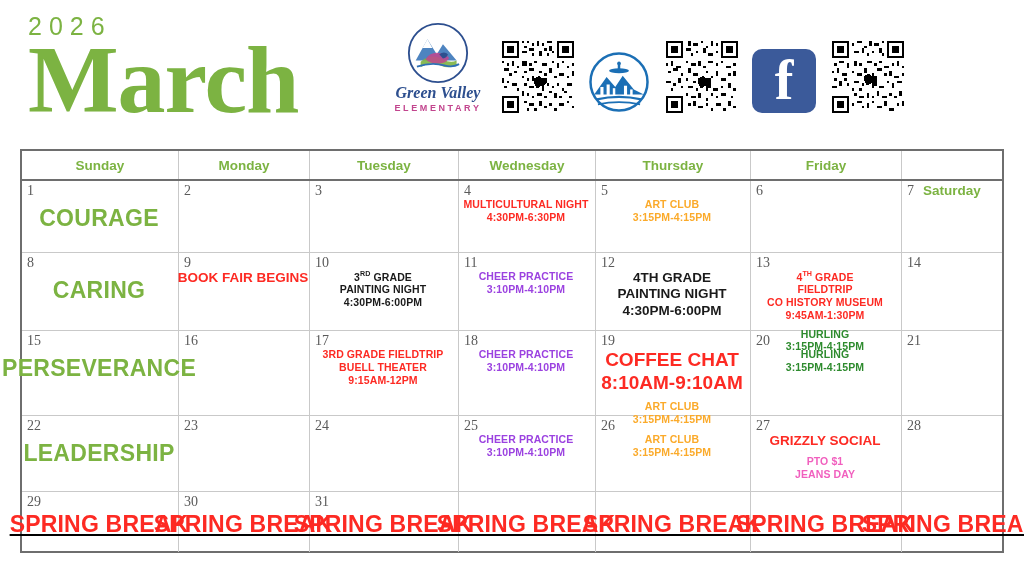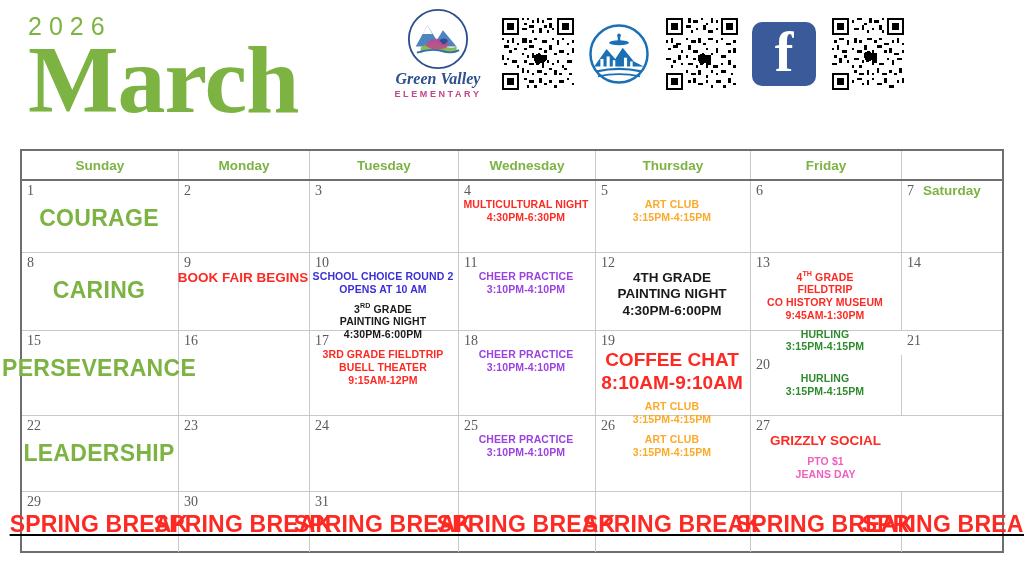--- a/index.html
+++ b/index.html
@@ -20,21 +20,21 @@
     font-family: "Liberation Sans", sans-serif;
     font-weight: 400; font-size: 25px; letter-spacing: 7px;
     color: #7cb342; line-height: 1;
   }
   .month {
     font-family: "Liberation Serif", serif;
     font-weight: 700; font-size: 96px; line-height: 0.94;
     color: #7cb342; margin-top: -4px; letter-spacing: -1px;
   }
 
-  .logos { position: absolute; left: 390px; top: 8px; display: flex; align-items: center; gap: 0px; }
+  .logos { position: absolute; left: 390px; top: 22px; display: flex; align-items: flex-end; gap: 0px; }
 
   
   .gv-logo { width: 96px; text-align: center; }
   .gv-circle { width: 62px; height: 62px; margin: 0 auto; position: relative; }
   .gv-name {
     font-family: "Liberation Serif", serif; font-style: italic; font-weight: 700;
     font-size: 16px; color: #2d4f8f; line-height: 1; margin-top: 1px;
   }
   .gv-sub {
     font-family: "Liberation Sans", sans-serif; font-weight: 700;
@@ -511,24 +511,20 @@
             <div class="daynum">9</div>
             <div class="events">
               <div class="ev mid c-red">
                 <span class="ln">BOOK FAIR BEGINS</span>
               </div>
             </div>
           </div>
           <div class="cell" style="width: 149px;">
             <div class="daynum">10</div>
             <div class="events">
-              <div class="ev small c-blue">
-                <span class="ln">SCHOOL CHOICE ROUND 2</span>
-                <span class="ln">OPENS AT 10 AM</span>
-              </div>
               <div class="ev small c-black">
                 <span class="ln">3<span class="sup">RD</span> GRADE</span>
                 <span class="ln">PAINTING NIGHT</span>
                 <span class="ln">4:30PM-6:00PM</span>
               </div>
             </div>
           </div>
           <div class="cell" style="width: 137px;">
             <div class="daynum">11</div>
             <div class="events">
@@ -606,21 +602,21 @@
               <div class="ev big c-red">
                 <span class="ln">COFFEE CHAT</span>
                 <span class="ln">8:10AM-9:10AM</span>
               </div>
               <div class="ev small c-orange">
                 <span class="ln">ART CLUB</span>
                 <span class="ln">3:15PM-4:15PM</span>
               </div>
             </div>
           </div>
-          <div class="cell" style="width: 151px; margin-top: 24px;">
+          <div class="cell" style="width: 151px;">
             <div class="daynum">20</div>
             <div class="events">
               <div class="ev small c-green">
                 <span class="ln">HURLING</span>
                 <span class="ln">3:15PM-4:15PM</span>
               </div>
             </div>
           </div>
           <div class="cell" style="width: 100px;">
             <div class="daynum">21</div>
@@ -667,20 +663,24 @@
             <div class="events">
               <div class="ev mid c-red">
                 <span class="ln">GRIZZLY SOCIAL</span>
               </div>
               <div class="ev small c-pink">
                 <span class="ln">PTO $1</span>
                 <span class="ln">JEANS DAY</span>
               </div>
             </div>
           </div>
+          <div class="cell" style="width: 100px;">
+            <div class="daynum">28</div>
+            <div class="events"></div>
+          </div>
         </div>
         <div class="week w5">
           <div class="cell" style="width: 157px;">
             <div class="daynum">29</div>
             <div class="events">
               <div class="ev huge c-red">
                 <span class="ln">SPRING BREAK</span>
               </div>
             </div>
           </div>

